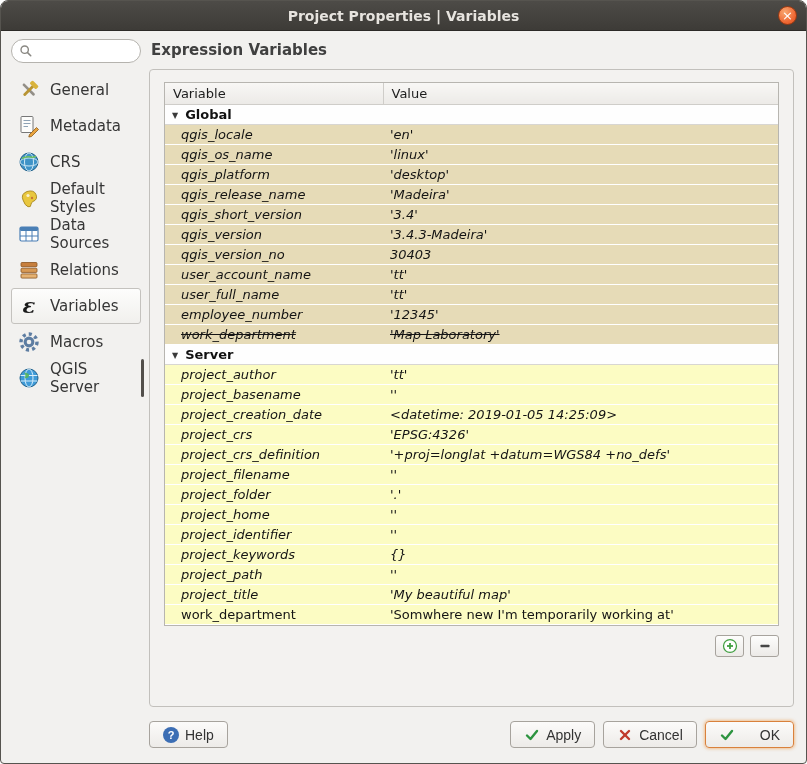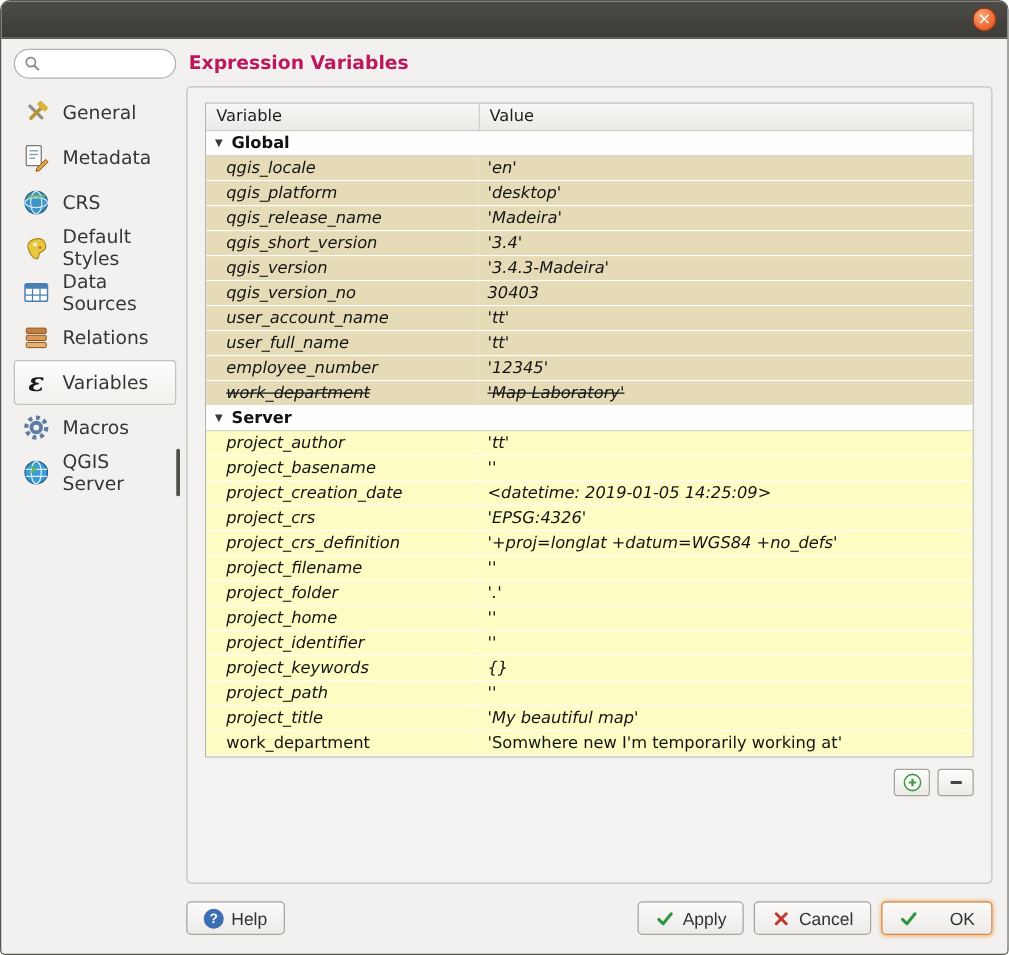--- a/index.html
+++ b/index.html
@@ -29,21 +29,21 @@
   .nav-item { height:36px; display:flex; align-items:center; gap:9px; padding:0 5px;
               font-size:15px; color:#363636; cursor:pointer; border:1px solid transparent; border-radius:3px; }
   .nav-item.selected { background:linear-gradient(#fdfdfc,#f1f0ed); border:1px solid #c4c2be; }
   .nav-item .icon { width:24px; height:24px; flex:0 0 24px; }
   .nav-item .icon svg { width:24px; height:24px; display:block; }
   .sidebar-scrollbar { position:absolute; right:-3px; top:320px; width:3px; height:38px;
                        background:#524f4b; border-radius:2px; cursor:pointer; }
 
   
   .main { flex:1; display:flex; flex-direction:column; min-width:0; }
-  .main-heading { font-size:15px; font-weight:bold; color:#be185d; margin:2px 0 10px 2px; }
+  .main-heading { font-size:15px; font-weight:bold; color:#404040; margin:2px 0 10px 2px; }
   .panel { flex:1; border:1px solid #c2c0bc; border-radius:4px; background:#f3f2f0;
            padding:12px 14px 0 14px; display:flex; flex-direction:column; }
 
   .table-wrap { border:1px solid #b7b5b0; background:#fff; }
   table { width:100%; border-collapse:collapse; font-size:13px; table-layout:fixed; }
   th.col-variable { width:218px;margin-left:32px; }
   thead th { background:linear-gradient(#f8f7f5,#eceae7); border:1px solid #cfcdc9; border-top:none;
              font-weight:normal; text-align:left; padding:2px 8px; height:21px; color:#1d1d1d; }
   thead th:first-child { border-left:none; } thead th:last-child { border-right:none; }
   tbody td { height:20px; padding:1px 7px; color:#141414; overflow:hidden; white-space:nowrap; }
@@ -75,20 +75,21 @@
   .help-badge { width:16px; height:16px; border-radius:50%; background:#3c6eb4; color:#fff;
                 font-size:11px; font-weight:bold; display:inline-flex; align-items:center;
                 justify-content:center; }
 </style>
 </head>
 <body>
 
 <div class="window">
 
   <div class="titlebar">
+    <span class="title">Project Properties | Variables</span>
     <div class="close-btn">
       <span>×</span>
     </div>
   </div>
 
   <div class="body">
 
     <div class="sidebar">
       <div class="searchbox">
         <svg viewBox="0 0 16 16" width="14" height="14">
@@ -217,20 +218,24 @@
                 <th class="col-value">Value</th>
               </tr>
             </thead>
             <tbody id="var-tbody">
                 <tr class="group-row">
                   <td colspan="2"><span class="expander">▼</span><span class="group-name">Global</span></td>
                 </tr>
                 <tr class="var-row global">
                   <td class="var-name">qgis_locale</td>
                   <td class="var-value">'en'</td>
+                </tr>
+                <tr class="var-row global">
+                  <td class="var-name">qgis_os_name</td>
+                  <td class="var-value">'linux'</td>
                 </tr>
                 <tr class="var-row global">
                   <td class="var-name">qgis_platform</td>
                   <td class="var-value">'desktop'</td>
                 </tr>
                 <tr class="var-row global">
                   <td class="var-name">qgis_release_name</td>
                   <td class="var-value">'Madeira'</td>
                 </tr>
                 <tr class="var-row global">

